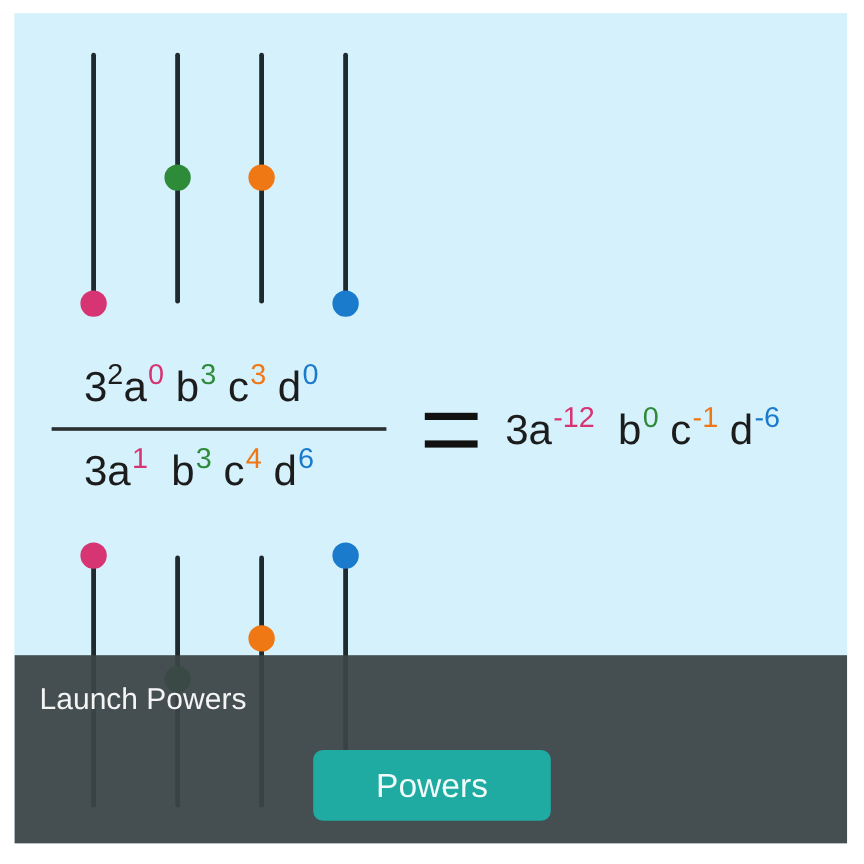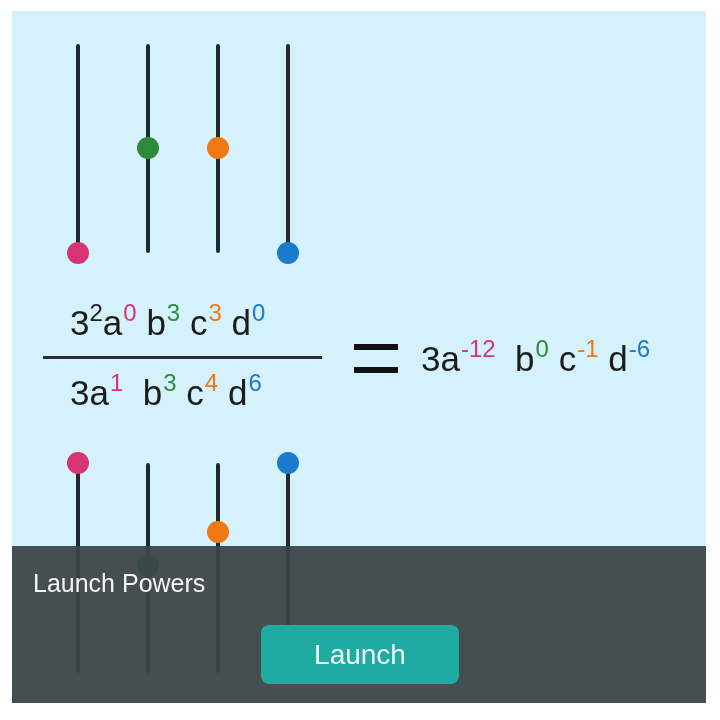--- a/index.html
+++ b/index.html
@@ -103,14 +103,14 @@
 
     <div class="track" style="left:204px; top:452px; height:210px;"></div>
     <div class="knob" style="left:195px; top:510px; background:#f07814;"></div>
 
     <div class="track" style="left:274px; top:452px; height:210px;"></div>
     <div class="knob" style="left:265px; top:441px; background:#1a7acc;"></div>
   </div>
 
   <div class="overlay"></div>
   <div class="title">Launch Powers</div>
-  <button class="launch">Launch</button>
+  <button class="launch">Powers</button>
 </div>
 
 </body></html>

